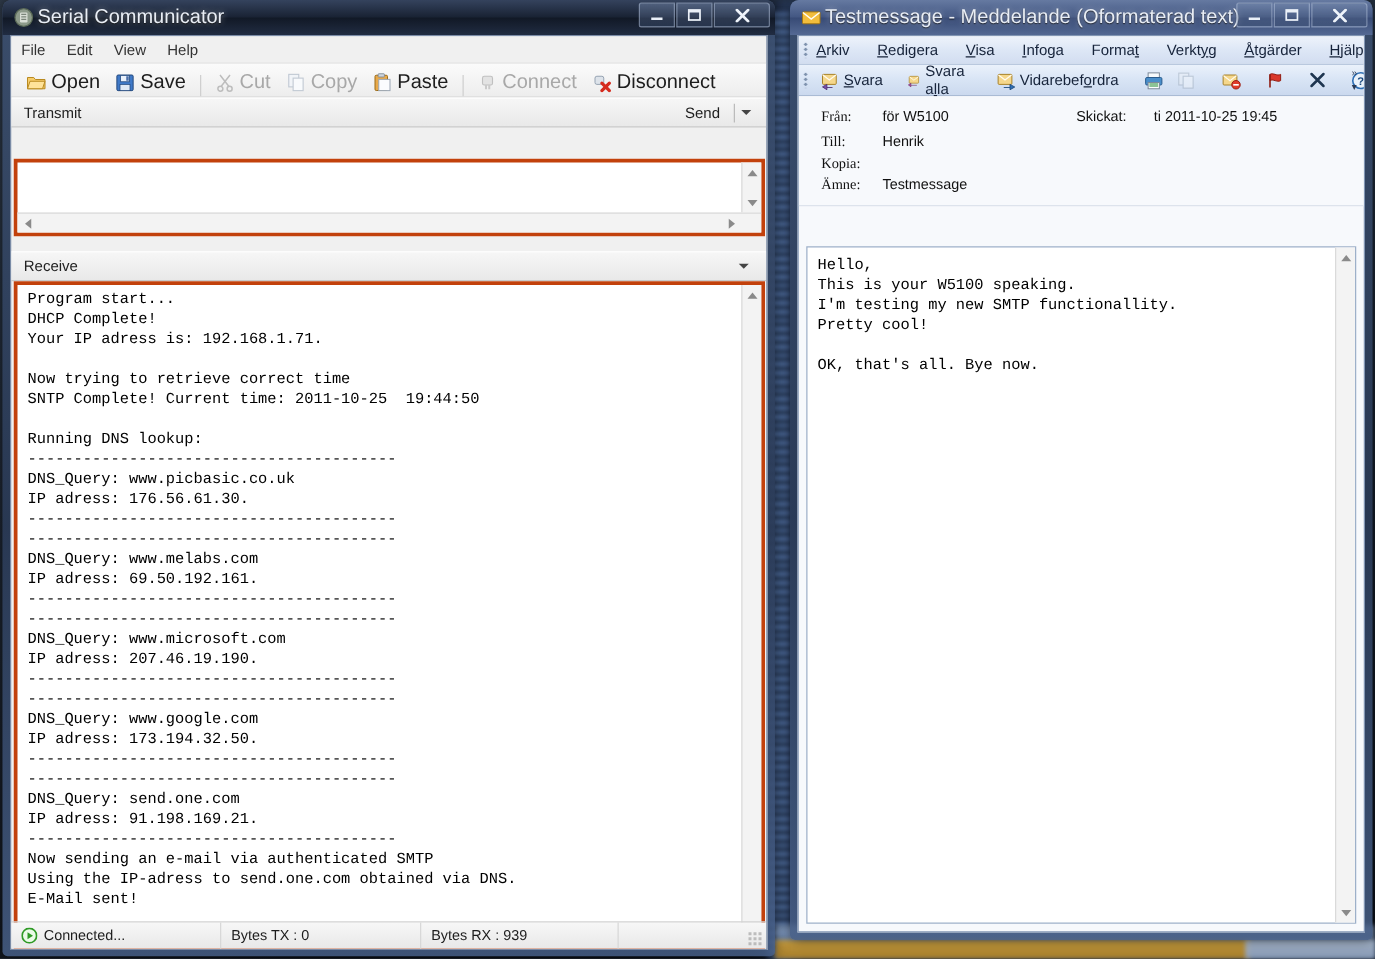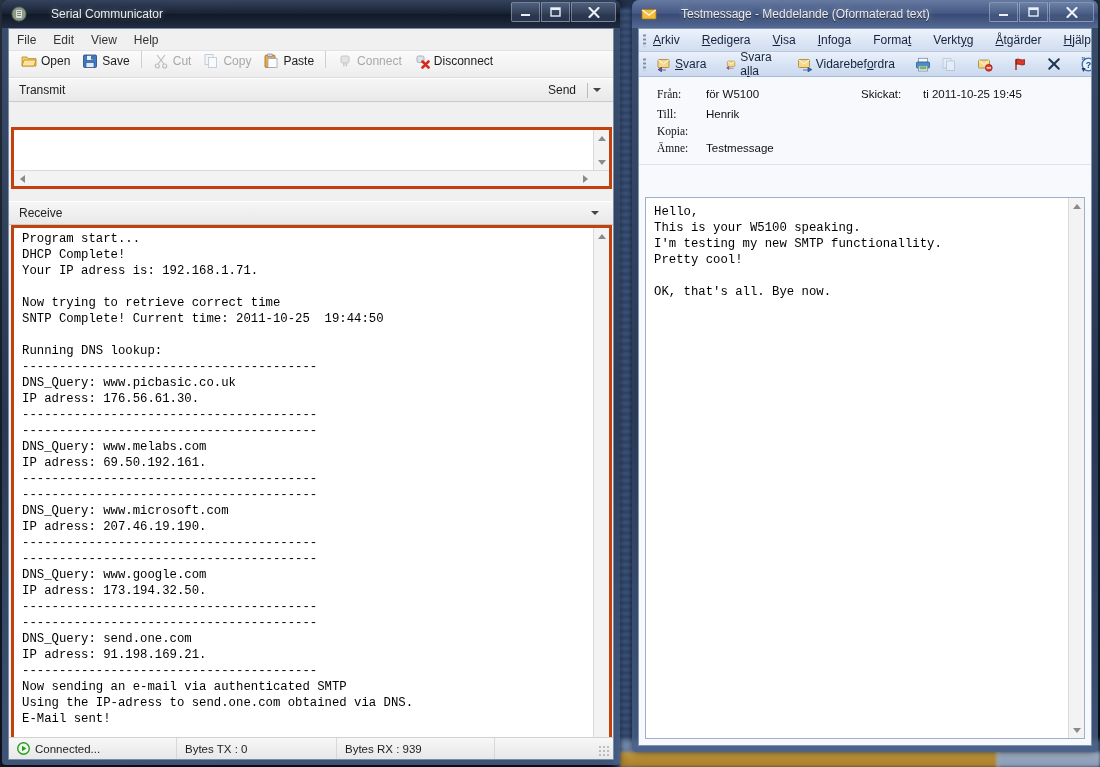--- a/index.html
+++ b/index.html
@@ -58,23 +58,23 @@
   }
   .title-dark {
     background:
       linear-gradient(180deg, rgba(52,66,92,.93) 0%, rgba(24,33,50,.96) 48%, rgba(16,23,36,.97) 52%, rgba(31,42,63,.93) 100%);
   }
   .title-blue {
     background:
       linear-gradient(180deg, rgba(104,124,164,.95) 0%, rgba(68,88,132,.96) 48%, rgba(56,75,118,.97) 52%, rgba(86,107,150,.94) 100%);
   }
   .title-text {
-    font-size: 12px; color: #e8edf5;
+    font-size: 16px; color: #e8edf5;
     text-shadow: 0 0 5px rgba(255,255,255,.45), 0 1px 1px rgba(0,0,0,.8);
-    white-space: nowrap; margin-left: 24px;
+    white-space: nowrap; margin-left: 3px;
   }
   .app-icon { width: 16px; height: 16px; flex: none; }
   .winbtns { position: absolute; top: 2px; right: 4px; display: flex; gap: 1px; }
   .winbtn {
     width: 29px; height: 20px;
     border: 1px solid rgba(190,205,228,.45);
     background: linear-gradient(180deg, rgba(125,145,180,.42), rgba(60,78,112,.42));
     display: flex; align-items: center; justify-content: center;
     color: #eef2f8; font-size: 11px; font-weight: bold;
     text-shadow: 0 1px 1px rgba(0,0,0,.75);
@@ -94,25 +94,25 @@
   #serial-client { left: 6px; top: 28px; width: 606px; height: 732px;
                    border: 1px solid #7a8ba6; background: #f0f0f0; }
   .menubar {
     height: 22px; display: flex; align-items: center;
     padding-left: 8px; gap: 17px;
     background: #f0f0f0; border-bottom: 1px solid #e2e2e2;
     font-size: 12px; color: #333;
   }
   .menubar span { cursor: default; }
   .toolbar {
-    height: 27px; display: flex; align-items: flex-start;
+    height: 27px; display: flex; align-items: flex-end;
     padding-left: 8px; gap: 4px;
     background: linear-gradient(180deg, #fbfbfb, #ededed);
     border-bottom: 1px solid #dcdcdc;
-    font-size: 12px; color: #1d1d1d;
+    font-size: 16px; color: #1d1d1d;
   }
   .tbtn { display: flex; align-items: center; gap: 4px; padding: 2px 4px; border-radius: 2px; }
   .tbtn.disabled { color: #a8a8a8; }
   .tsep { width: 1px; height: 17px; background: #cfcfcf; margin: 0 3px; }
 
   .panehdr {
     height: 24px; display: flex; align-items: center;
     padding: 0 6px 0 10px;
     background: linear-gradient(180deg, #f6f6f6, #e9e9e9);
     border-top: 1px solid #fff; border-bottom: 1px solid #c9c9c9;

